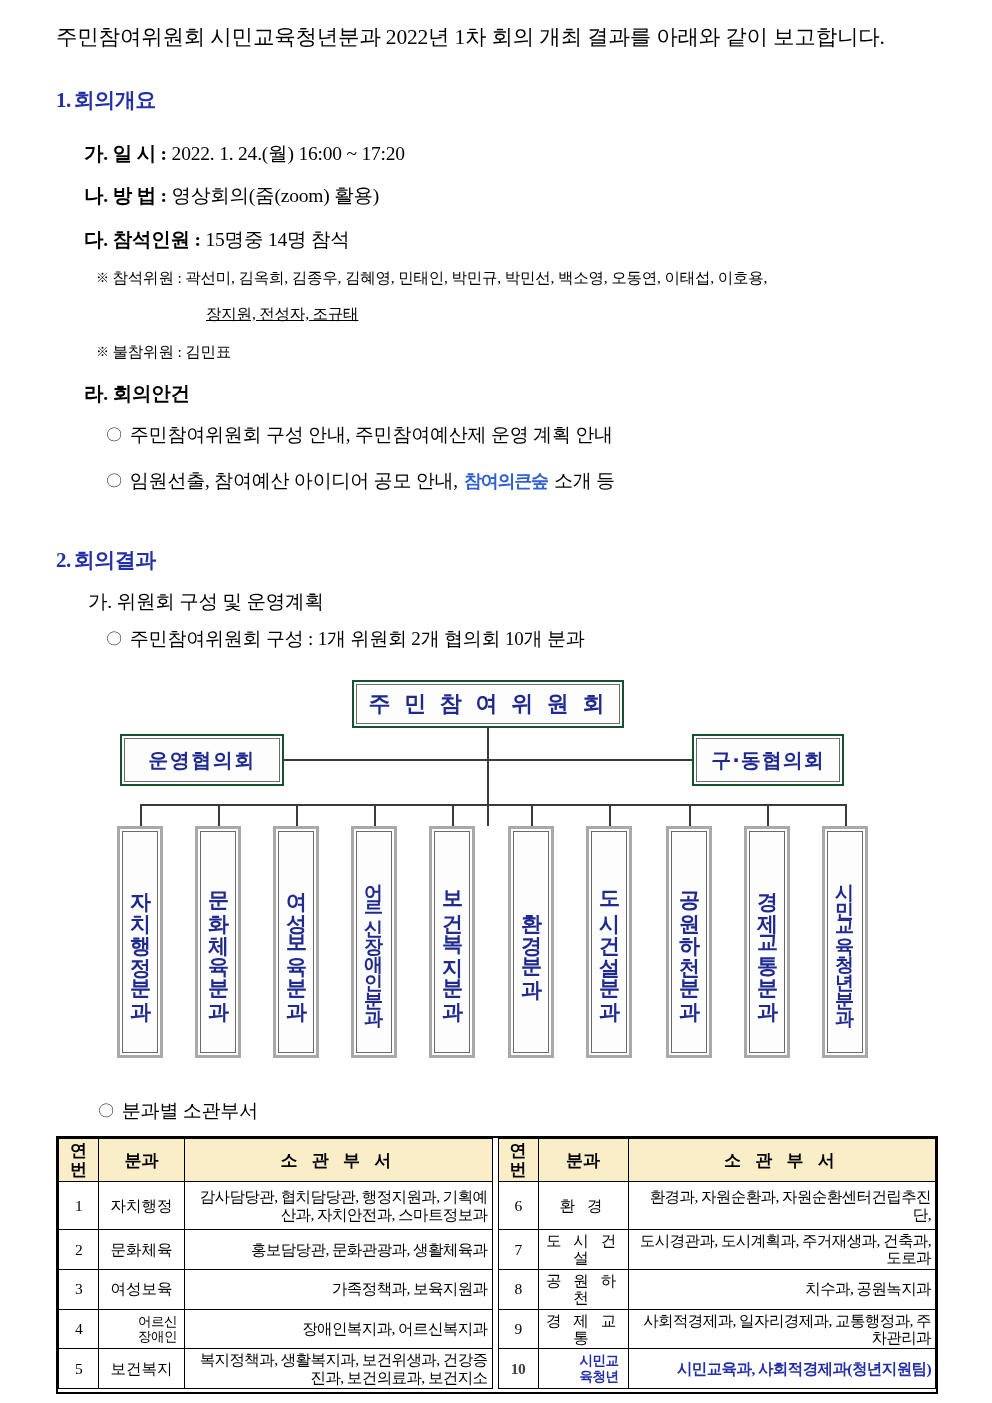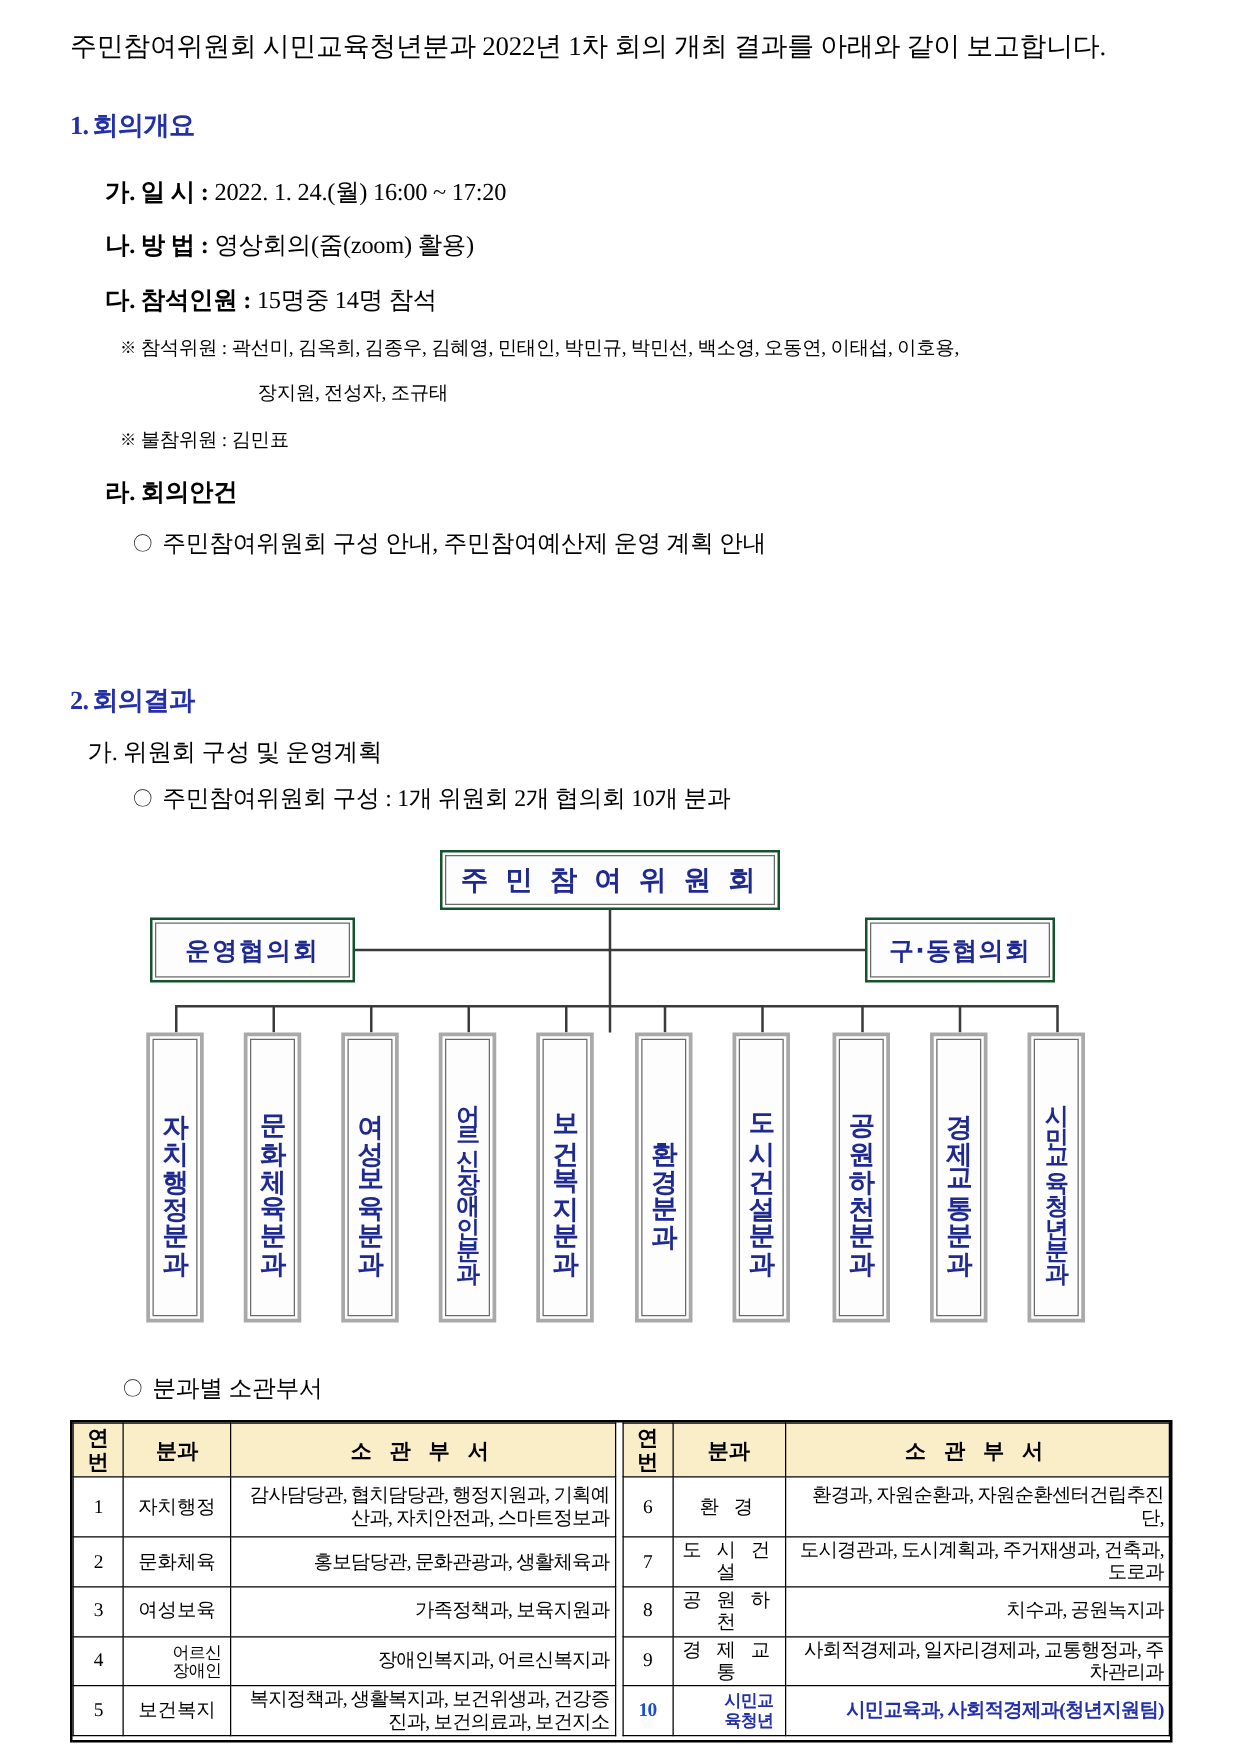--- a/index.html
+++ b/index.html
@@ -229,44 +229,47 @@
     <span class="lead">다. 참석인원 :</span>
     <span class="body">15명중 14명 참석</span>
   </div>
 
   <div class="lvl-note" style="left:96px; top:268px;">
     <span class="mark">※</span>
     <span>참석위원 :</span>
     <span>곽선미, 김옥희, 김종우, 김혜영, 민태인, 박민규, 박민선, 백소영, 오동연, 이태섭, 이호용,</span>
   </div>
 
-  <div class="lvl-note" style="left:206px; top:304px;">
+  <div class="lvl-note" style="left:206px; top:304px;text-decoration:underline;">
     <span>장지원, 전성자, 조규태</span>
   </div>
 
   <div class="lvl-note" style="left:96px; top:342px;">
     <span class="mark">※</span>
     <span>불참위원 :</span>
     <span>김민표</span>
   </div>
 
   <div class="lvl-a" style="left:84px; top:380px;">
     <span class="lead">라. 회의안건</span>
   </div>
 
   <div class="lvl-o" style="left:106px; top:422px;">
     <span class="circ">〇</span><span>주민참여위원회 구성 안내, 주민참여예산제 운영 계획 안내</span>
   </div>
 
+  <div class="lvl-o" style="left:106px; top:468px;">
+    <span class="circ">〇</span><span>임원선출, 참여예산 아이디어 공모 안내,</span><span class="logo-word" style="margin:0 6px;">참여의큰숲</span><span>소개 등</span>
+  </div>
 
   <div class="sec-head" style="left:56px; top:546px;">
     <span class="num">2.</span><span>회의결과</span>
   </div>
 
-  <div class="lvl-a" style="left:70px; top:588px;">
+  <div class="lvl-a" style="left:88px; top:588px;">
     <span class="body" style="font-weight:normal">가. 위원회 구성 및 운영계획</span>
   </div>
 
   <div class="lvl-o" style="left:106px; top:626px;">
     <span class="circ">〇</span><span>주민참여위원회 구성  : 1개 위원회 2개 협의회 10개 분과</span>
   </div>
 
   <div id="org-chart">
 
     <div class="ln v" style="left:487px; top:60px; height:98px;"></div>
@@ -407,20 +410,20 @@
         <td class="gap"></td>
         <td class="num">9</td>
         <td class="div wide">경 제 교 통</td>
         <td class="dept">사회적경제과, 일자리경제과, 교통행정과, 주차관리과</td>
       </tr>
       <tr class="row-med">
         <td class="num">5</td>
         <td class="div">보건복지</td>
         <td class="dept">복지정책과, 생활복지과, 보건위생과, 건강증진과, 보건의료과, 보건지소</td>
         <td class="gap"></td>
-        <td class="num" style="color:#1d4ed8;font-weight:bold">10</td>
+        <td class="num" style="color:#404040;font-weight:bold">10</td>
         <td class="div squeeze" style="color:#2330a8;font-weight:bold">시민교육청년</td>
         <td class="dept" style="color:#2330a8;font-weight:bold">시민교육과, 사회적경제과(청년지원팀)</td>
       </tr>
     </tbody>
   </table>
 
 </div>
 
 </body></html>

